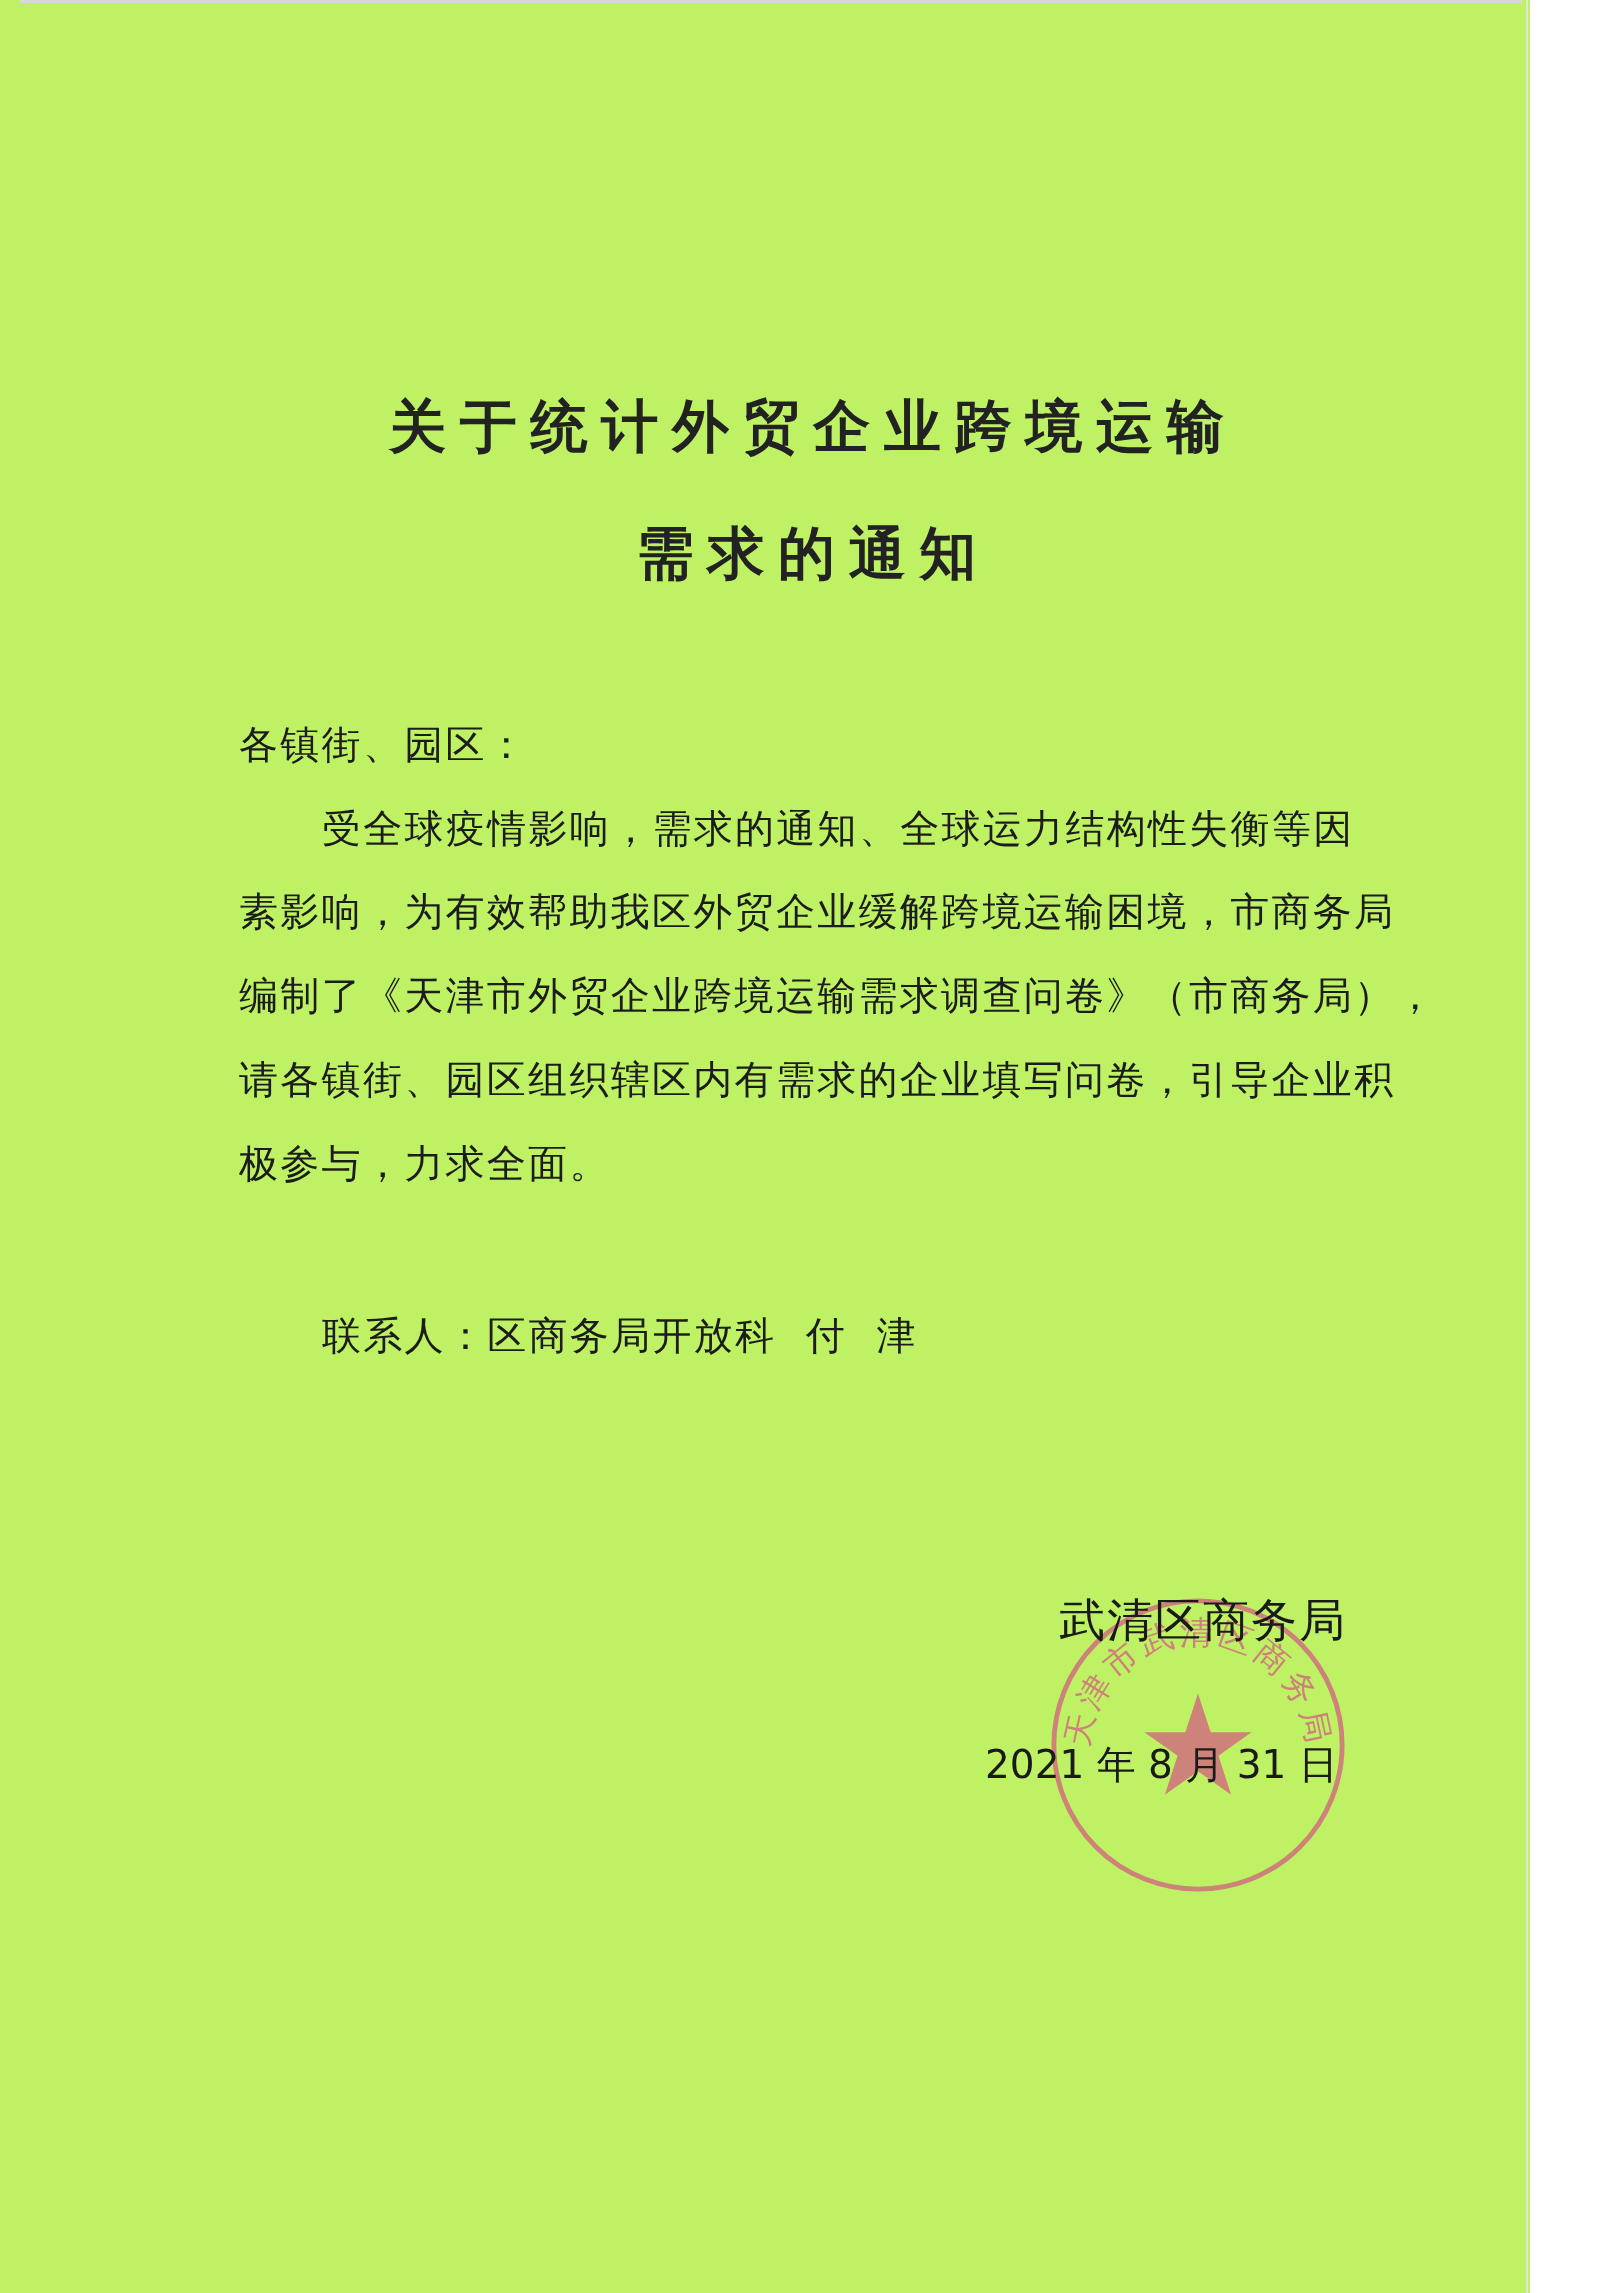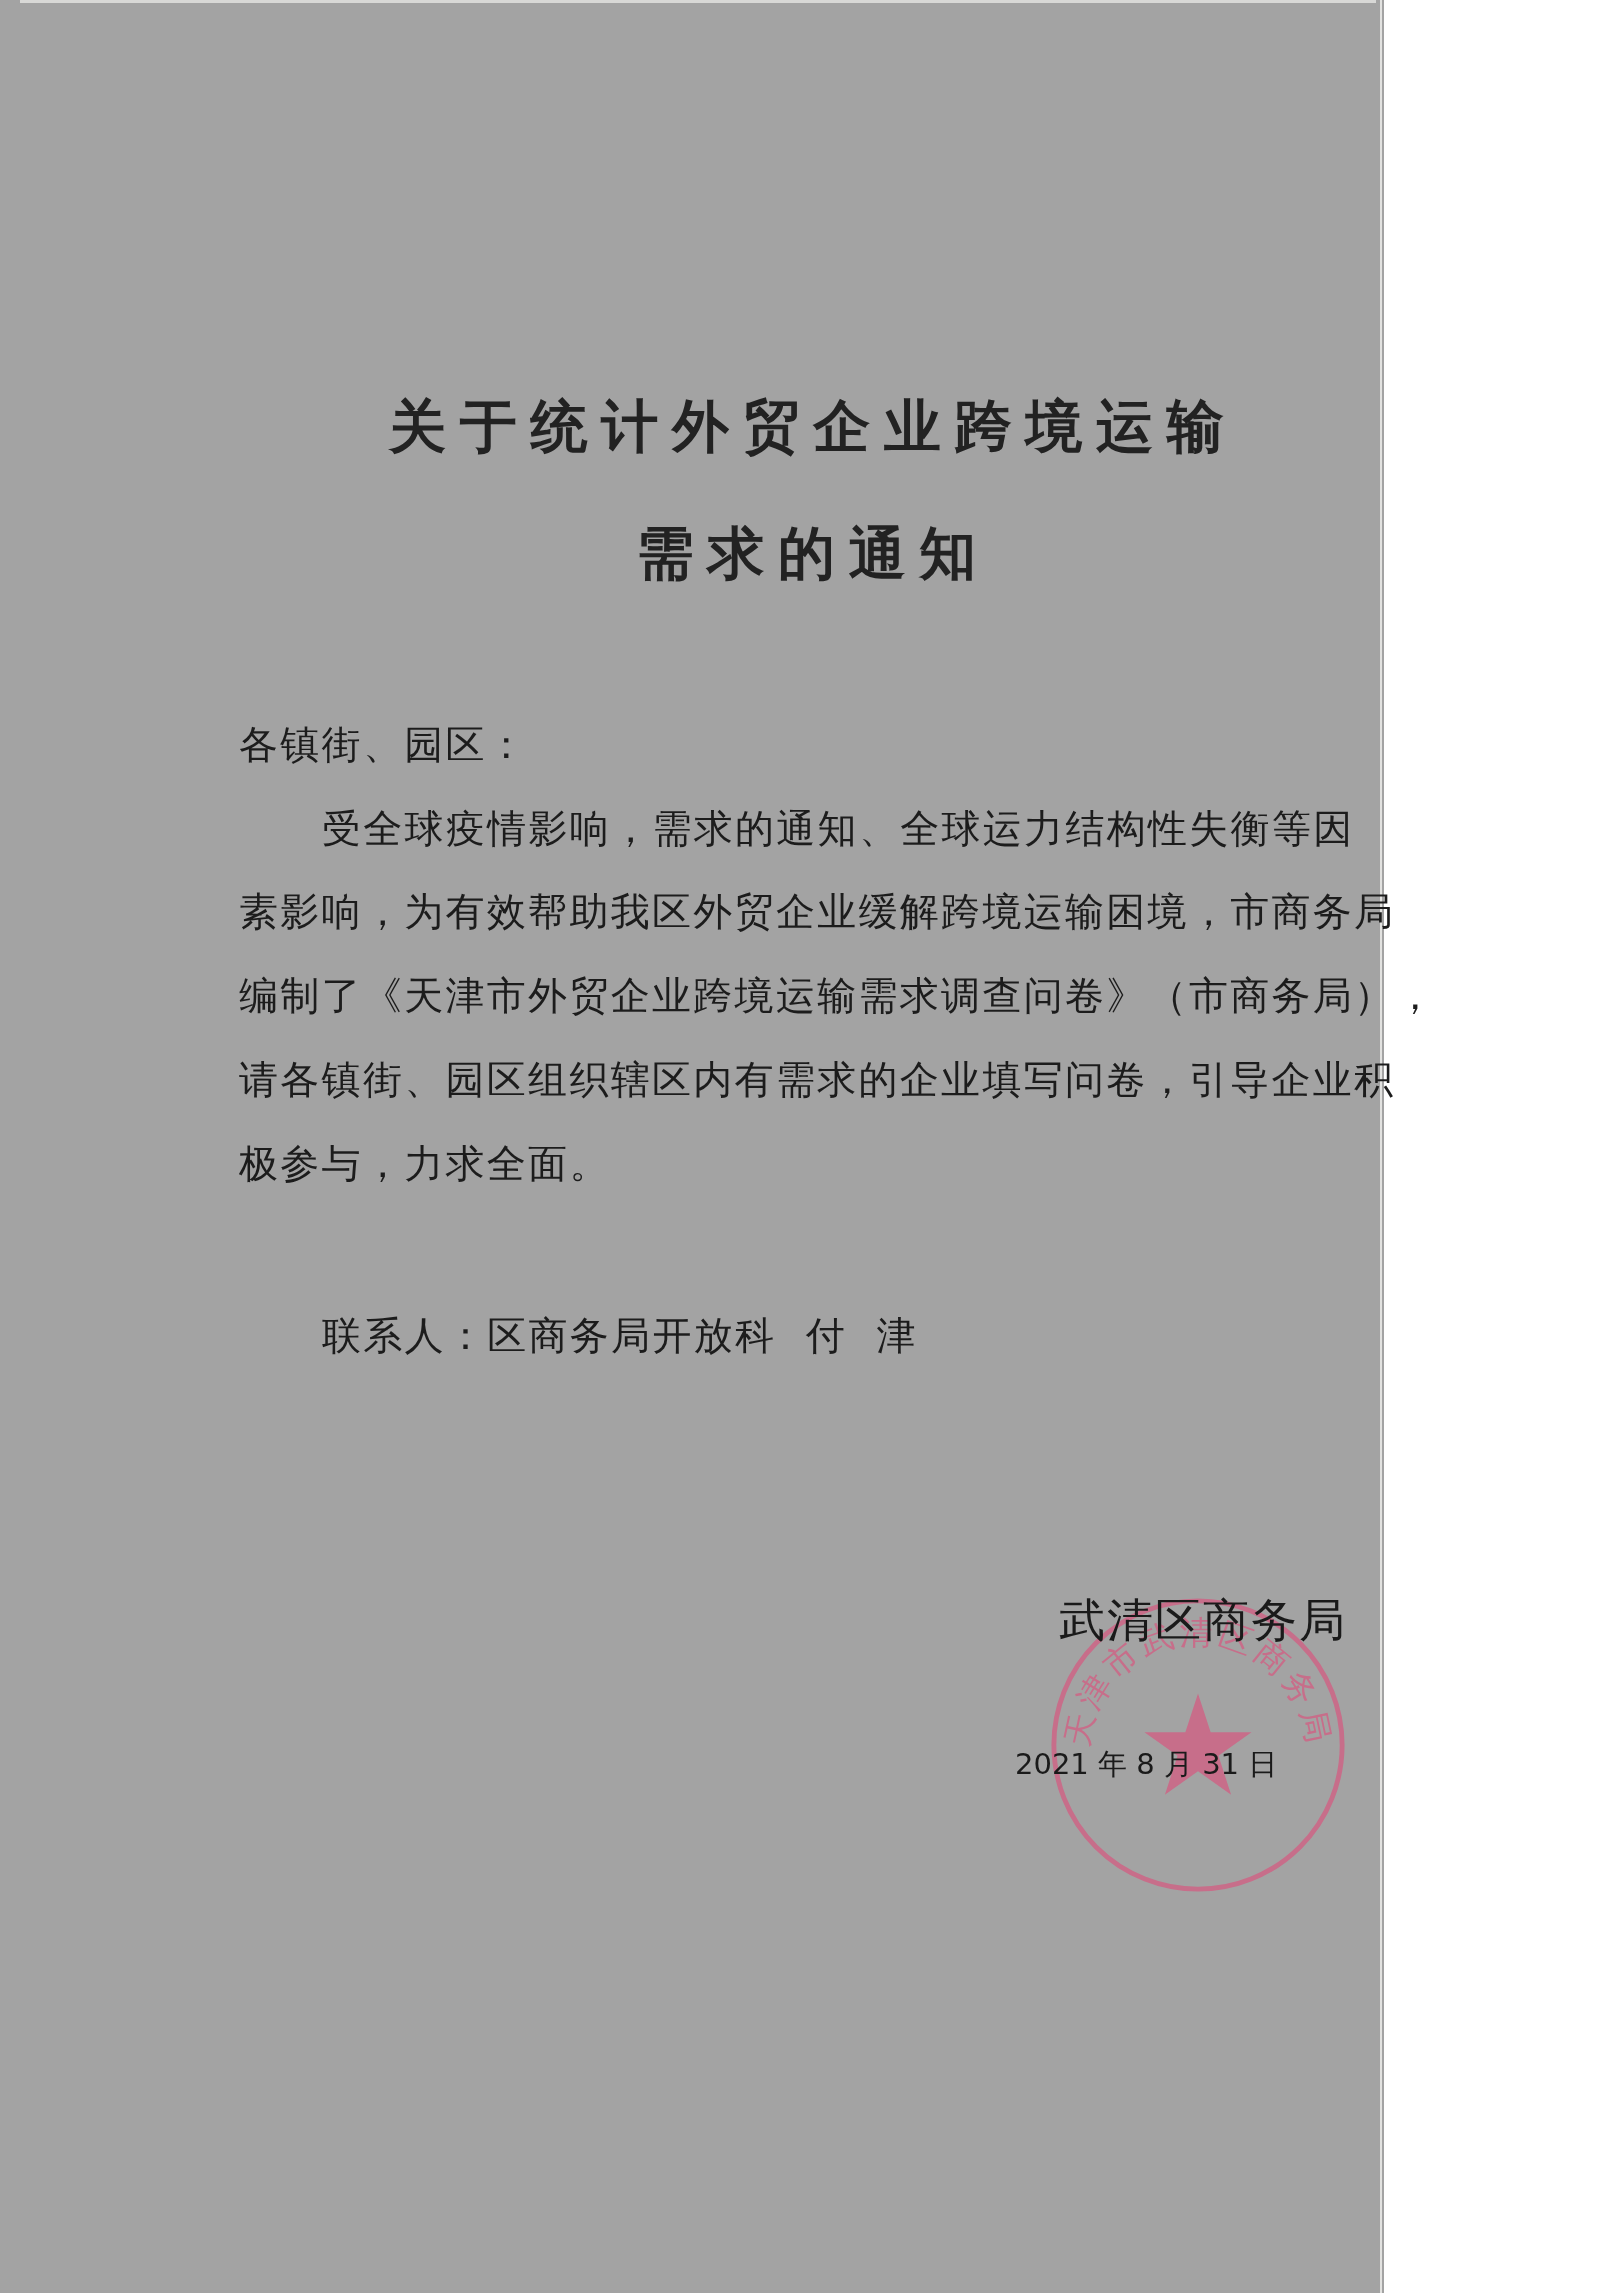--- a/index.html
+++ b/index.html
@@ -1,19 +1,19 @@
 <!DOCTYPE html>
 <html><head>
 <meta charset="utf-8">
 <style>
   html, body { margin: 0; padding: 0; background: #ffffff; }
   body { width: 1607px; height: 2294px; position: relative; overflow: hidden; }
   .page {
-    position: absolute; left: 0; top: 0; width: 1384px; height: 2294px;
-    background: #a3a3a3;
+    position: absolute; left: 0; top: 0; width: 1530px; height: 2294px;
+    background: #bef264;
     font-family: "DejaVu Serif", "Liberation Serif", serif;
     color: #1a1a1a;
   }
   .scan-edge-top { position: absolute; left: 19.5px; right: 7.8px; top: 0; height: 2.9px; background: #d8d8d6; }
   .scan-edge-right { position: absolute; right: 2px; top: 0; bottom: 0; width: 2px; background: #e2e2e0; }
   .title-line {
     position: absolute; left: 0; width: 1607px; text-align: center;
     font-family: "DejaVu Sans", "Liberation Sans", sans-serif;
     font-weight: bold; font-size: 57px; letter-spacing: 13.7px; color: #222;
     line-height: 68px; white-space: nowrap;
@@ -25,21 +25,21 @@
     letter-spacing: 2.3px; white-space: nowrap; color: #1c1c1c;
   }
   .indent { left: 322px; }
   .contact { font-size: 39px; text-align: center; }
   .contact .num { font-family: "DejaVu Sans", "Liberation Sans", sans-serif; letter-spacing: 1px; }
   .sign-org {
     position: absolute; left: 1059px; top: 1596px; font-size: 46px; line-height: 49px;
     letter-spacing: 2px; white-space: nowrap; z-index: 3;
   }
   .sign-date {
-    position: absolute; left: 1015px; top: 1740px; font-size: 29px; line-height: 49px;
+    position: absolute; left: 985px; top: 1740px; font-size: 39px; line-height: 49px;
     white-space: nowrap; z-index: 3;
   }
   .sign-date .d { font-family: "DejaVu Sans", "Liberation Sans", sans-serif; }
   .stamp {
     position: absolute; left: 1049px; top: 1596px; width: 298px; height: 298px;
     z-index: 2; opacity: 0.75;
   }
 </style>
 </head>
 <body>

